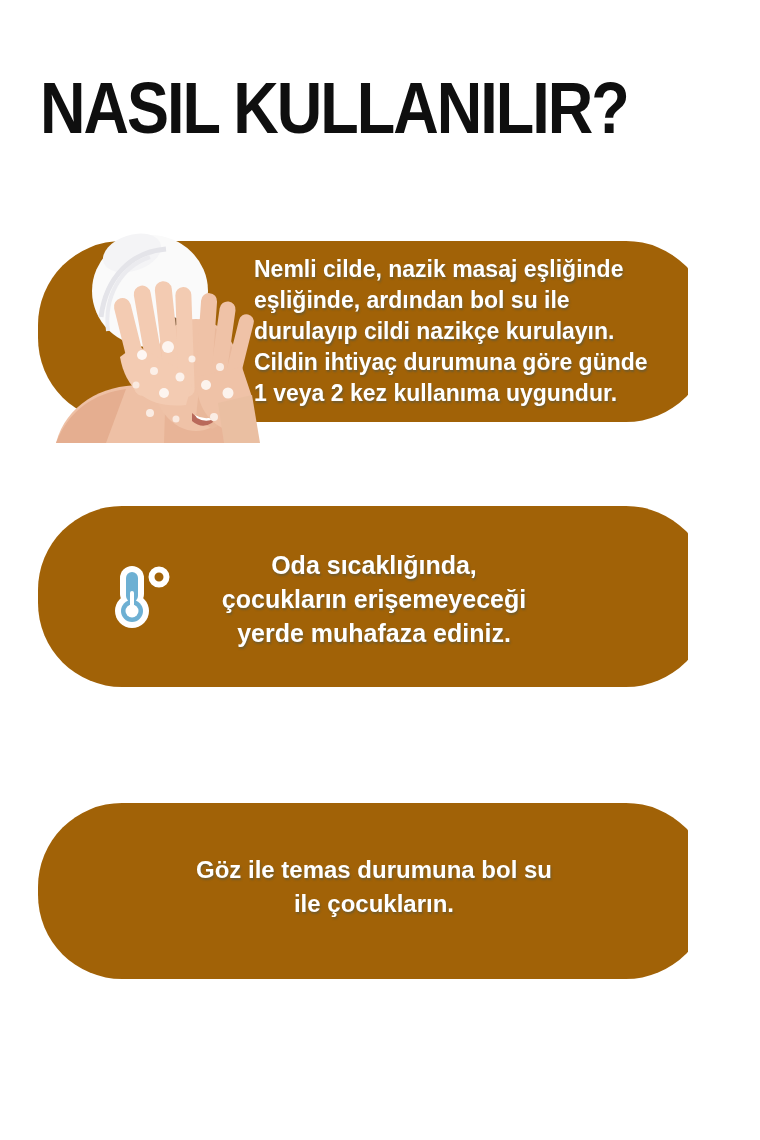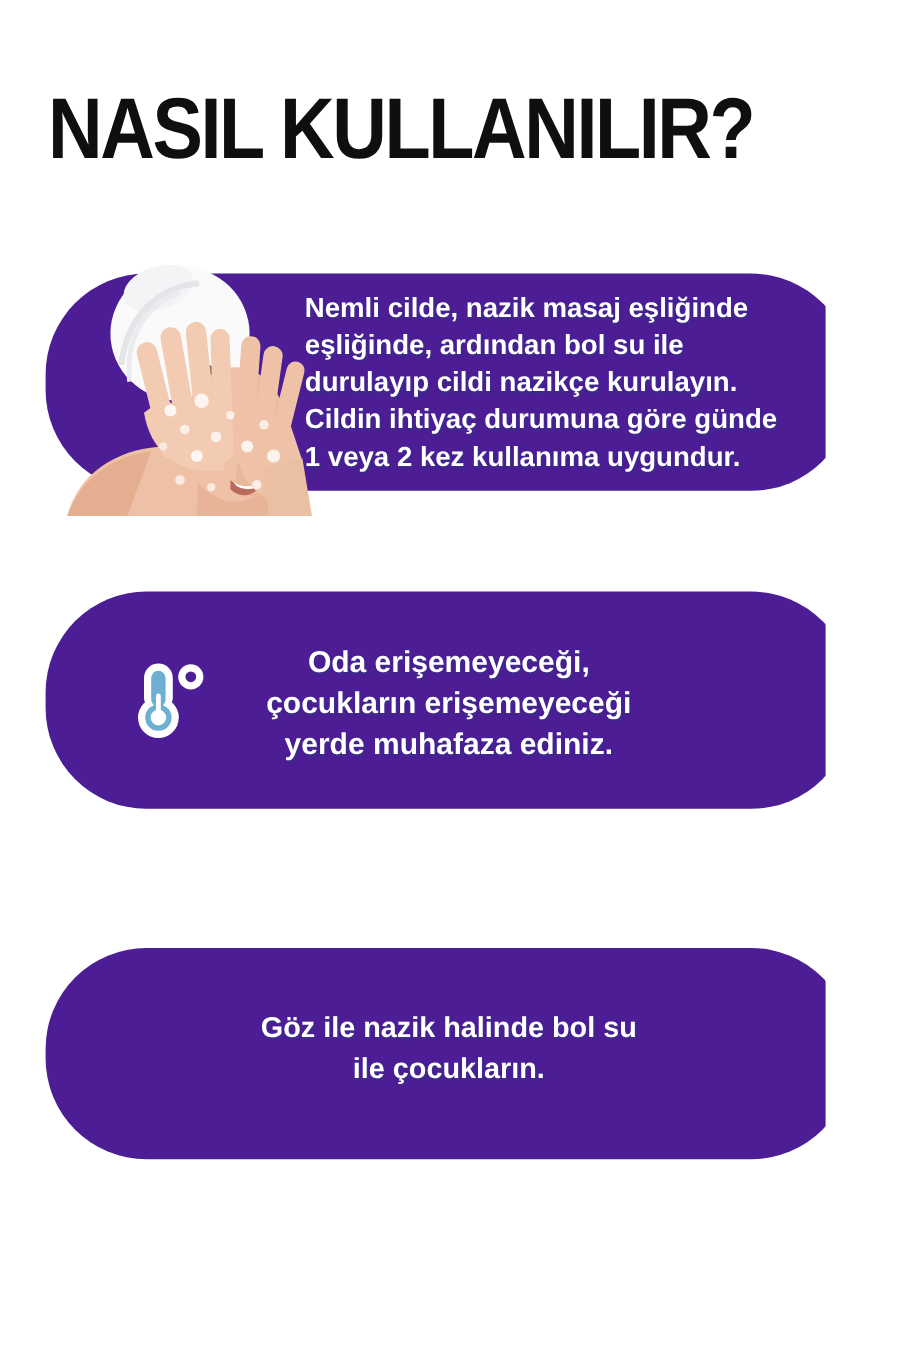--- a/index.html
+++ b/index.html
@@ -19,22 +19,23 @@
     letter-spacing:-2px;
     color:#0f0f0f;
     transform:scaleY(1.14);
     transform-origin:0 50%;
     white-space:nowrap;
   }
   .card{
     position:absolute;
     left:38px;
     width:672px;
-    background:#4c1d95;
+    background:#a16207;
     border-radius:84px;
+    margin-top:13px;
   }
   .card-1{top:228px;height:181px;}
   .card-2{top:493px;height:181px;}
   .card-3{top:790px;height:176px;}
   .card-text{
     color:#ffffff;
     font-weight:bold;
     text-shadow:1px 2px 2px rgba(25,80,115,0.35);
   }
   .card-1 .card-text{
@@ -150,26 +151,26 @@
 
       <rect x="16" y="8" width="12" height="30" rx="6" fill="#6DB0D3"></rect>
       <circle cx="22" cy="47" r="11" fill="#6DB0D3"></circle>
 
       <rect x="20" y="27" width="4" height="16" rx="2" fill="#ffffff"></rect>
       <circle cx="22" cy="47" r="6.5" fill="#ffffff"></circle>
 
       <circle cx="49" cy="13" r="7.5" fill="none" stroke="#ffffff" stroke-width="6"></circle>
     </svg>
     <div class="card-text">
-      <span>Oda erişemeyeceği,</span>
+      <span>Oda sıcaklığında,</span>
       <span>çocukların erişemeyeceği</span>
       <span>yerde muhafaza ediniz.</span>
     </div>
   </div>
 
   <div class="card card-3">
     <div class="card-text">
-      <span>Göz ile nazik halinde bol su</span>
+      <span>Göz ile temas durumuna bol su</span>
       <span>ile çocukların.</span>
     </div>
   </div>
 
 </div>
 
 </body></html>

